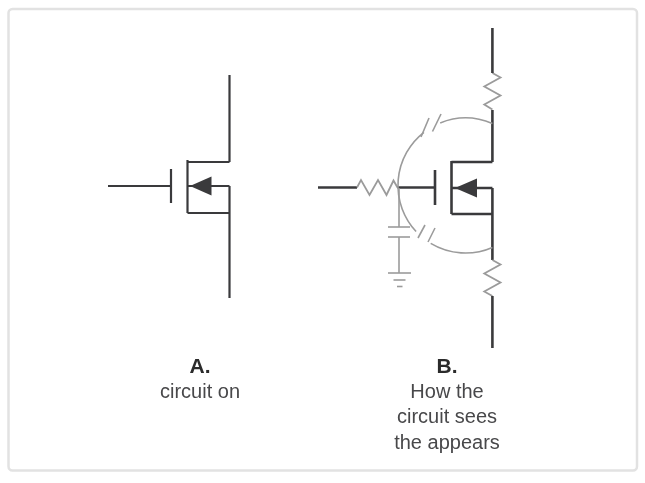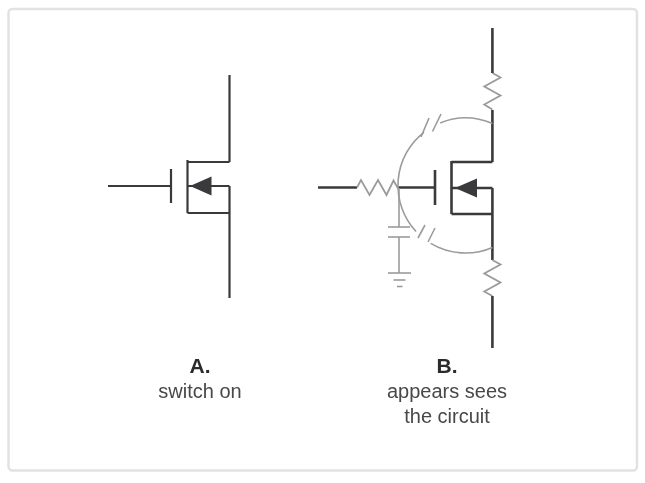--- a/index.html
+++ b/index.html
@@ -105,22 +105,23 @@
           <path class="lg" d="M388,273 H411"></path>
           <path class="lg" d="M393.5,280 H405.5"></path>
           <path class="lg" d="M397,286.5 H402.5"></path>
         </g>
       </g>
     </g>
   </svg>
 
   <div class="caption cap-a">
     <div class="plabel">A.</div>
-    <div>switch on</div>
+    <div>circuit on</div>
   </div>
 
   <div class="caption cap-b">
     <div class="plabel">B.</div>
-    <div>appears sees</div>
-    <div>the circuit</div>
+    <div>How the</div>
+    <div>circuit sees</div>
+    <div>the appears</div>
   </div>
 
 </div>
 
 </body></html>

